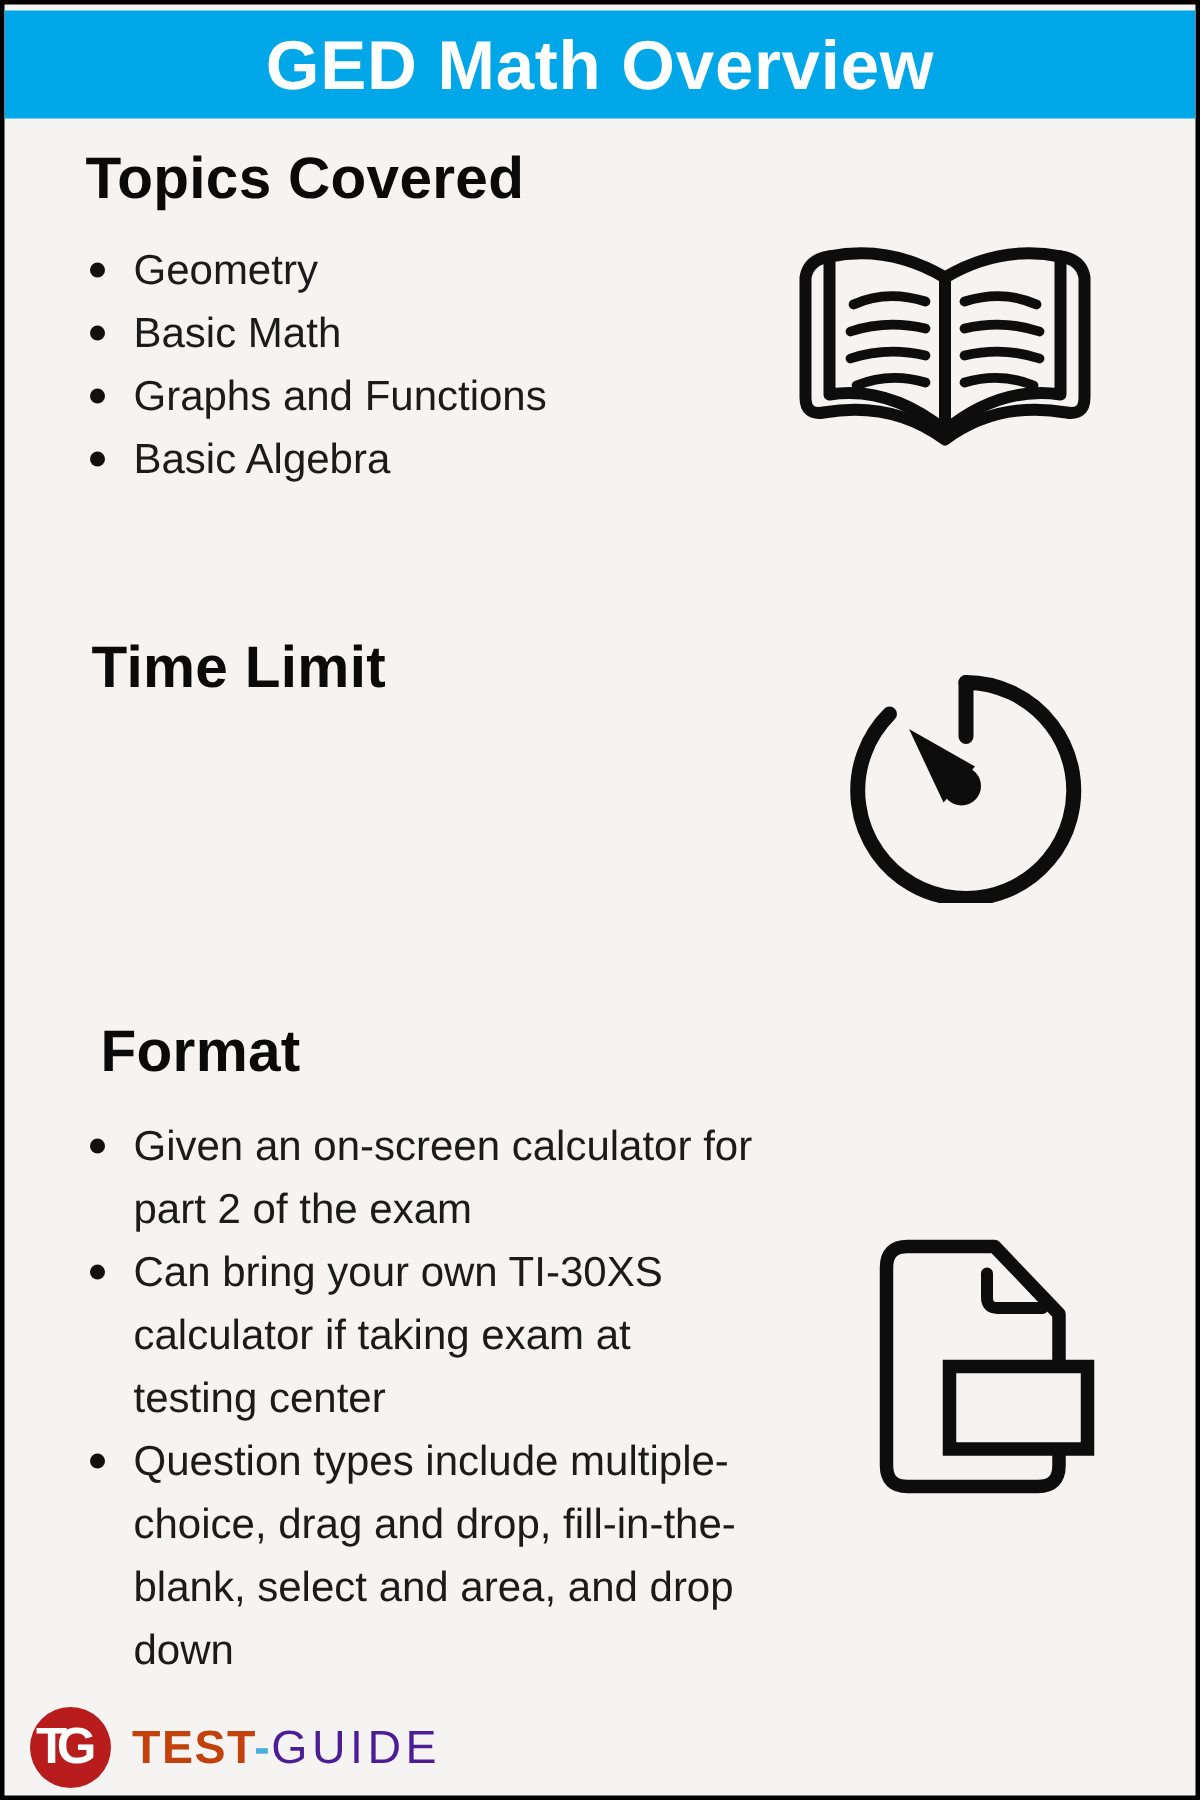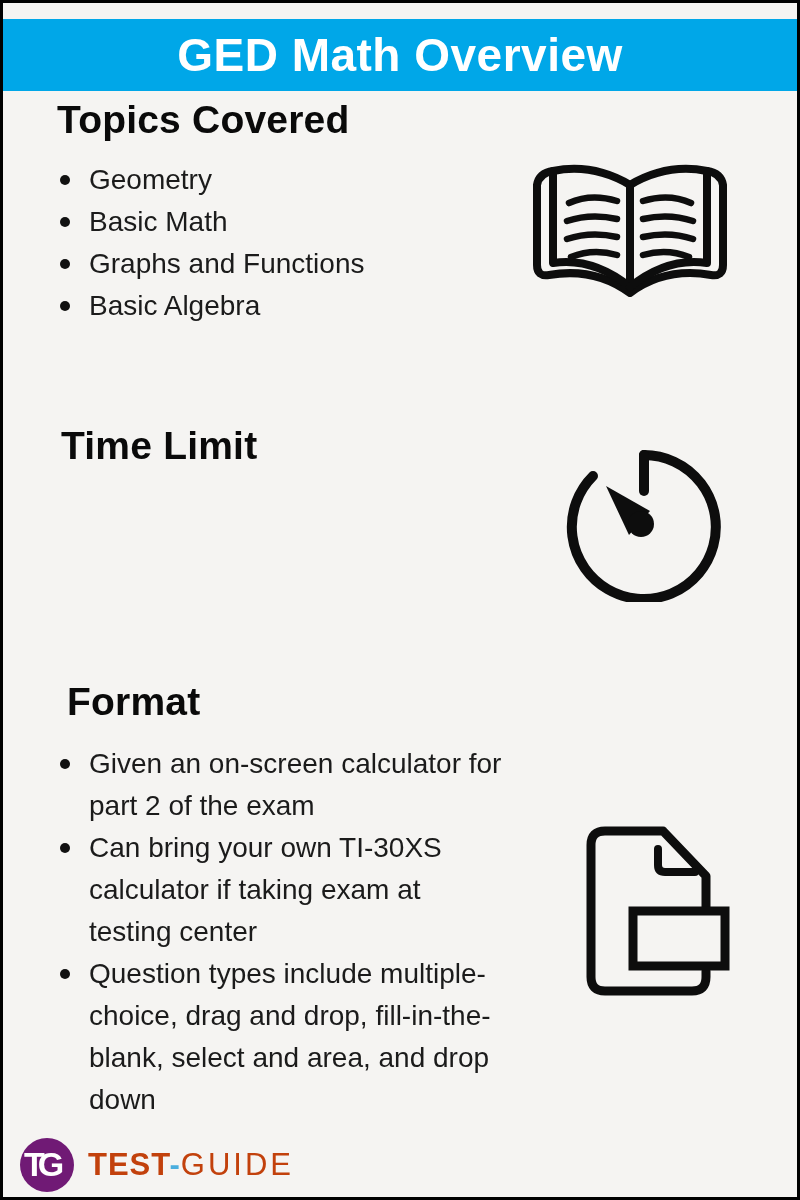--- a/index.html
+++ b/index.html
@@ -6,21 +6,21 @@
   body{font-family:"Liberation Sans","DejaVu Sans",sans-serif;}
   #frame{
     position:relative;
     width:800px;height:1200px;
     box-sizing:border-box;
     border:3px solid #000;
     background:#f5f4f2;
     overflow:hidden;
   }
   .banner{
-    position:absolute;top:16px;left:0;right:0;height:72px;
+    position:absolute;top:4px;left:0;right:0;height:72px;
     background:#00a7e8;
   }
   .banner h1{
     margin:0;height:72px;line-height:72px;
     text-align:center;color:#fff;
     font-size:46px;font-weight:700;letter-spacing:.5px;
   }
   .section{position:absolute;left:50px;}
   .section h2{
     margin:0;color:#0a0a0a;
@@ -50,30 +50,30 @@
   .icon{position:absolute;}
   #book-icon{left:526px;top:156px;}
   #timer-icon{left:562px;top:437px;}
   #doc-icon{left:582px;top:820px;}
   .footer{
     position:absolute;left:17px;bottom:4px;height:56px;
     display:flex;align-items:center;
   }
   .logo-circle{
     position:relative;width:54px;height:54px;border-radius:50%;
-    background:#701a75;overflow:hidden;flex:0 0 auto;
+    background:#b91c1c;overflow:hidden;flex:0 0 auto;
   }
   .logo-circle span{
     position:absolute;left:4px;top:7px;
     color:#fff;font-size:34px;font-weight:700;letter-spacing:-7px;
   }
   .brand{margin-left:14px;font-size:31px;letter-spacing:1px;}
   .brand .b1{color:#c2410c;font-weight:700;}
   .brand .b2{color:#4aaede;font-weight:700;}
-  .brand .b3{color:#c2410c;font-weight:400;letter-spacing:3px;}
+  .brand .b3{color:#4c1d95;font-weight:400;letter-spacing:3px;}
   svg .stroke{fill:none;stroke:#0d0d0d;stroke-linecap:round;stroke-linejoin:round;}
 </style>
 </head>
 <body>
 
 <div id="frame">
 
   <div class="banner">
     <h1>GED Math Overview</h1>
   </div>

